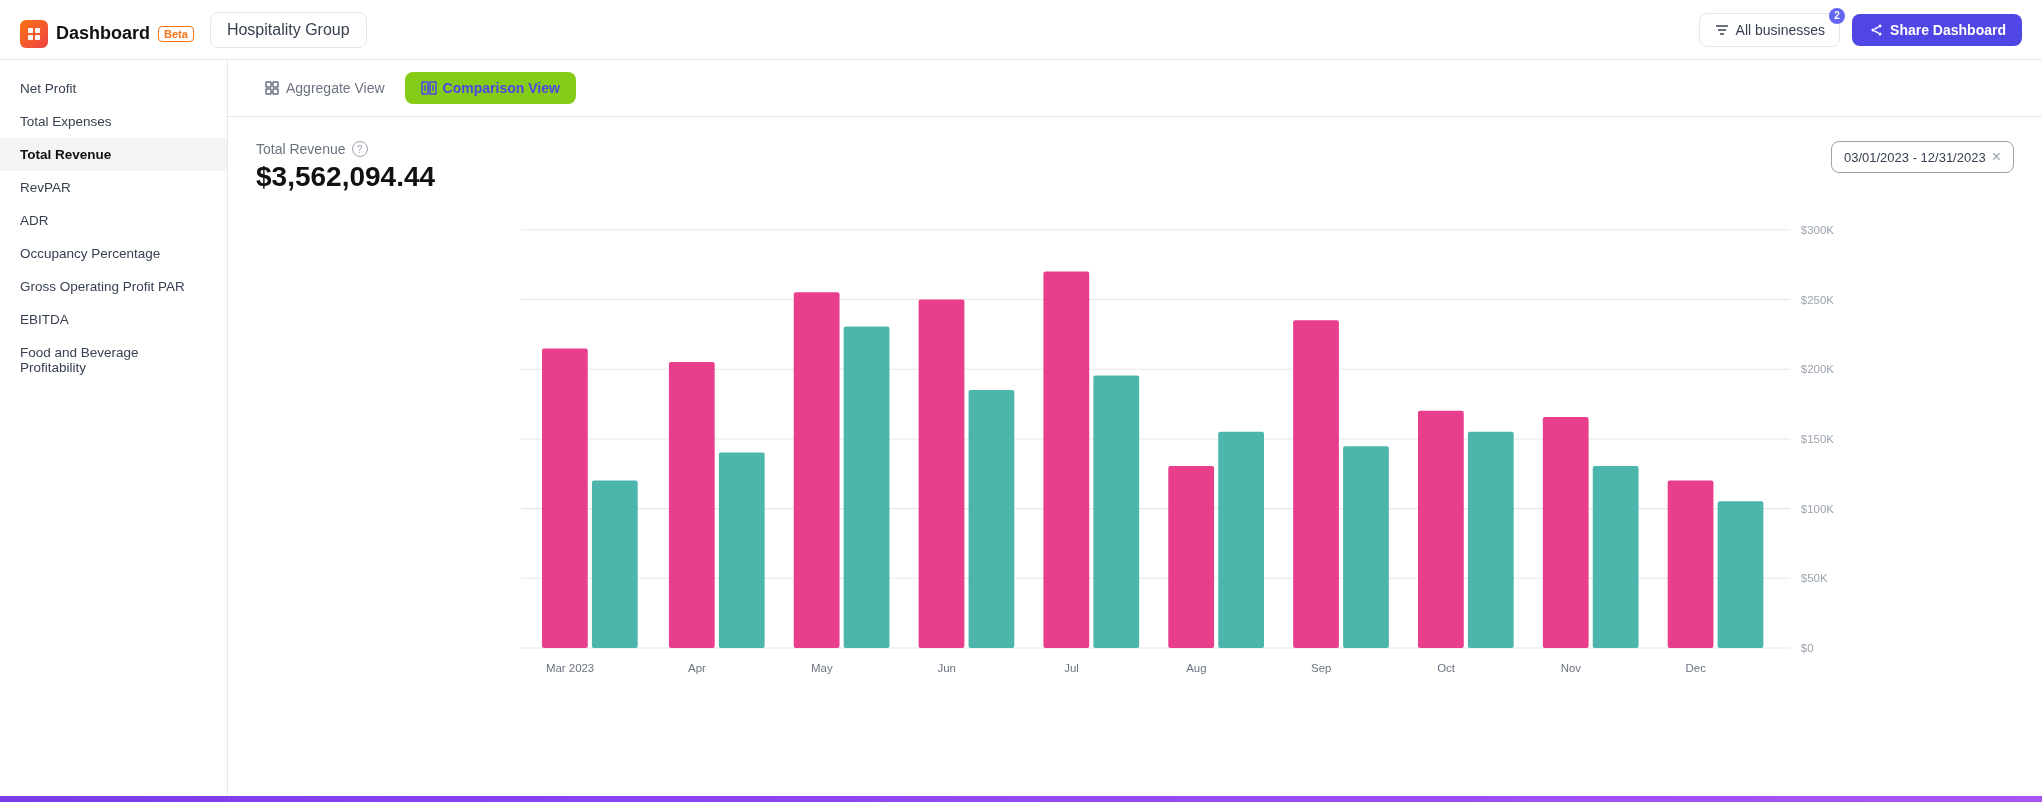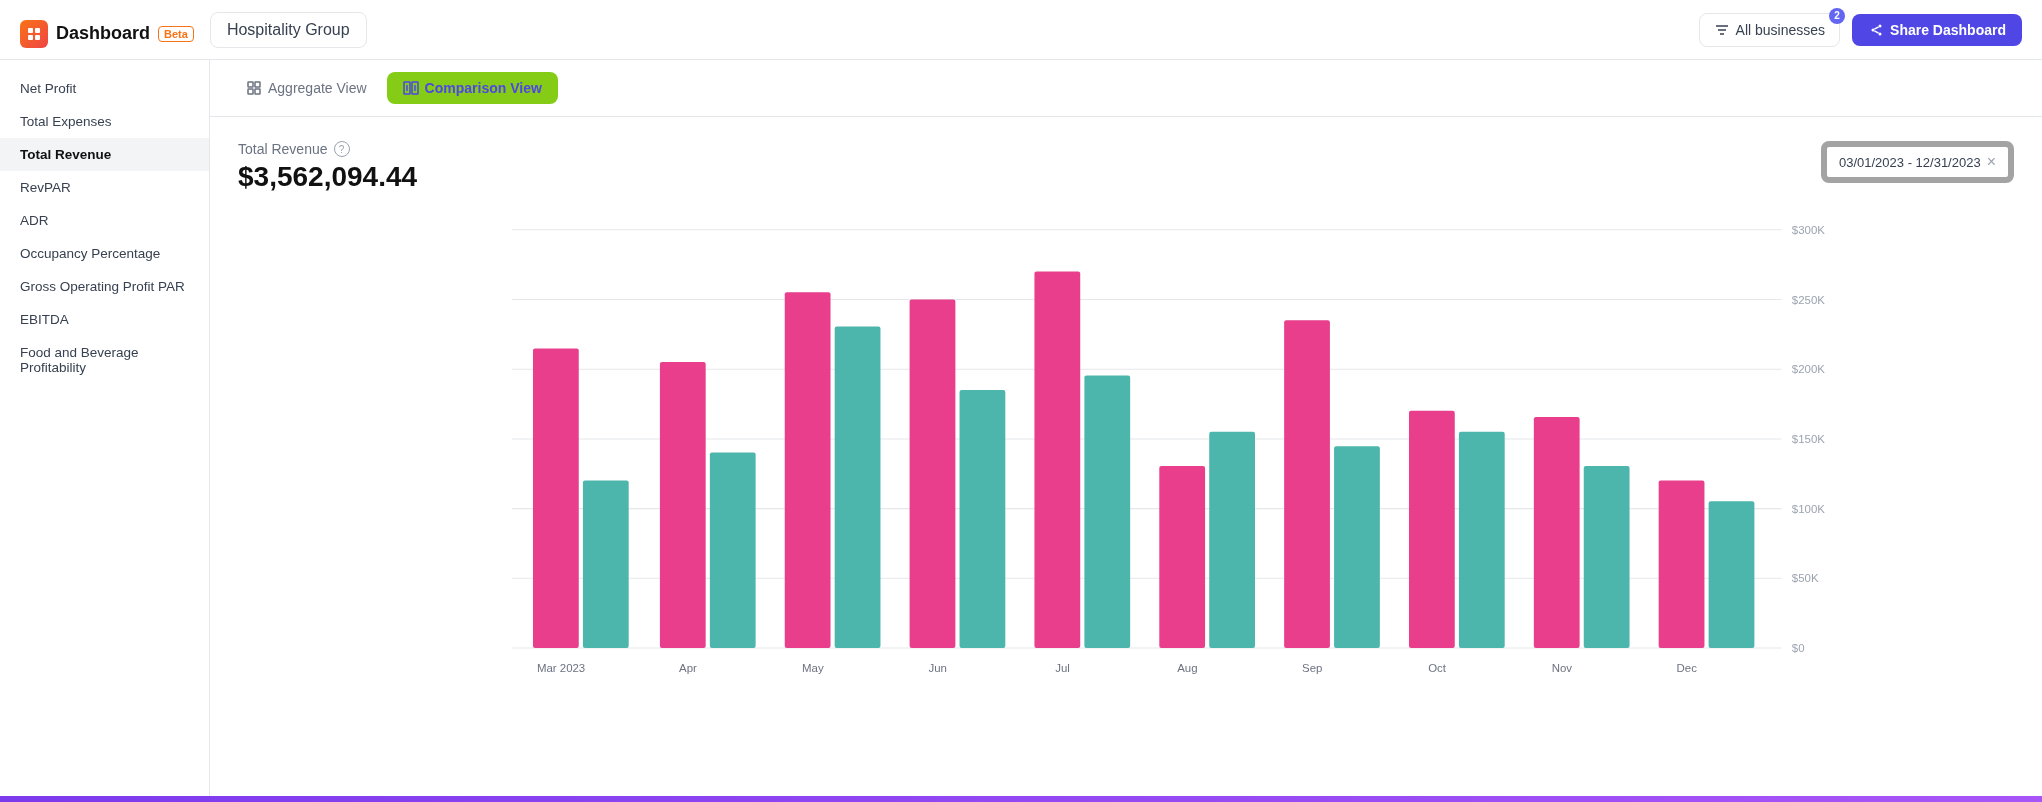--- a/index.html
+++ b/index.html
@@ -20,41 +20,41 @@
     .all-businesses-btn { display: flex; align-items: center; gap: 6px; border: 1px solid #e5e7eb; border-radius: 8px; padding: 8px 14px; font-size: 14px; color: #374151; cursor: pointer; background: #fff; position: relative; }
     .all-businesses-btn svg { width: 16px; height: 16px; }
     .notification-badge { position: absolute; top: -6px; right: -6px; background: #6366f1; color: #fff; font-size: 10px; border-radius: 50%; width: 16px; height: 16px; display: flex; align-items: center; justify-content: center; font-weight: 700; }
     .share-btn { display: flex; align-items: center; gap: 6px; background: #4f46e5; color: #fff; border: none; border-radius: 8px; padding: 8px 16px; font-size: 14px; font-weight: 600; cursor: pointer; }
     .share-btn svg { width: 16px; height: 16px; fill: white; }
 
     
     .main-layout { display: flex; flex: 1; overflow: hidden; }
 
     
-    .sidebar { width: 210px; border-right: 1px solid #e5e7eb; padding: 12px 0; flex-shrink: 0; overflow-y: auto; }
+    .sidebar { width: 228px; border-right: 1px solid #e5e7eb; padding: 12px 0; flex-shrink: 0; overflow-y: auto; }
     .sidebar-item { padding: 9px 20px; font-size: 13.5px; color: #374151; cursor: pointer; }
     .sidebar-item.active { background: #f3f4f6; font-weight: 600; color: #111; border-radius: 0; }
 
     
     .content-area { flex: 1; display: flex; flex-direction: column; overflow: hidden; }
 
     
     .tabs-bar { display: flex; align-items: center; gap: 4px; padding: 12px 20px; border-bottom: 1px solid #e5e7eb; }
     .tab-btn { display: flex; align-items: center; gap: 6px; padding: 8px 16px; border-radius: 8px; font-size: 14px; font-weight: 500; cursor: pointer; border: none; background: transparent; color: #6b7280; }
     .tab-btn.active { background: #84cc16; color: #4f46e5; font-weight: 600; }
     .tab-btn svg { width: 16px; height: 16px; }
 
     
     .chart-section { flex: 1; padding: 24px 28px; overflow: hidden; }
     .chart-header { display: flex; justify-content: space-between; align-items: flex-start; margin-bottom: 4px; }
     .chart-title-area { }
     .chart-title { font-size: 14px; color: #6b7280; font-weight: 500; display: flex; align-items: center; gap: 6px; }
     .chart-title-icon { width: 16px; height: 16px; border-radius: 50%; border: 1px solid #9ca3af; display: flex; align-items: center; justify-content: center; font-size: 10px; color: #9ca3af; }
     .chart-value { font-size: 28px; font-weight: 700; color: #111; margin-top: 4px; }
-    .date-range { display: flex; align-items: center; gap: 6px; border: 6px solid #a3a3a3; border-radius: 8px; padding: 6px 12px; font-size: 13px; color: #374151; cursor: pointer; }
+    .date-range { display: flex; align-items: center; gap: 6px; border: 1px solid #a3a3a3; border-radius: 8px; padding: 6px 12px; font-size: 13px; color: #374151; cursor: pointer; }
     .date-range-close { color: #9ca3af; font-size: 16px; cursor: pointer; }
 
     
     .chart-container { margin-top: 16px; position: relative; height: calc(100% - 90px); }
 
     
     .bottom-bar { height: 6px; background: linear-gradient(90deg, #7c3aed, #a855f7); flex-shrink: 0; }
   </style>
 </head>
 <body>

